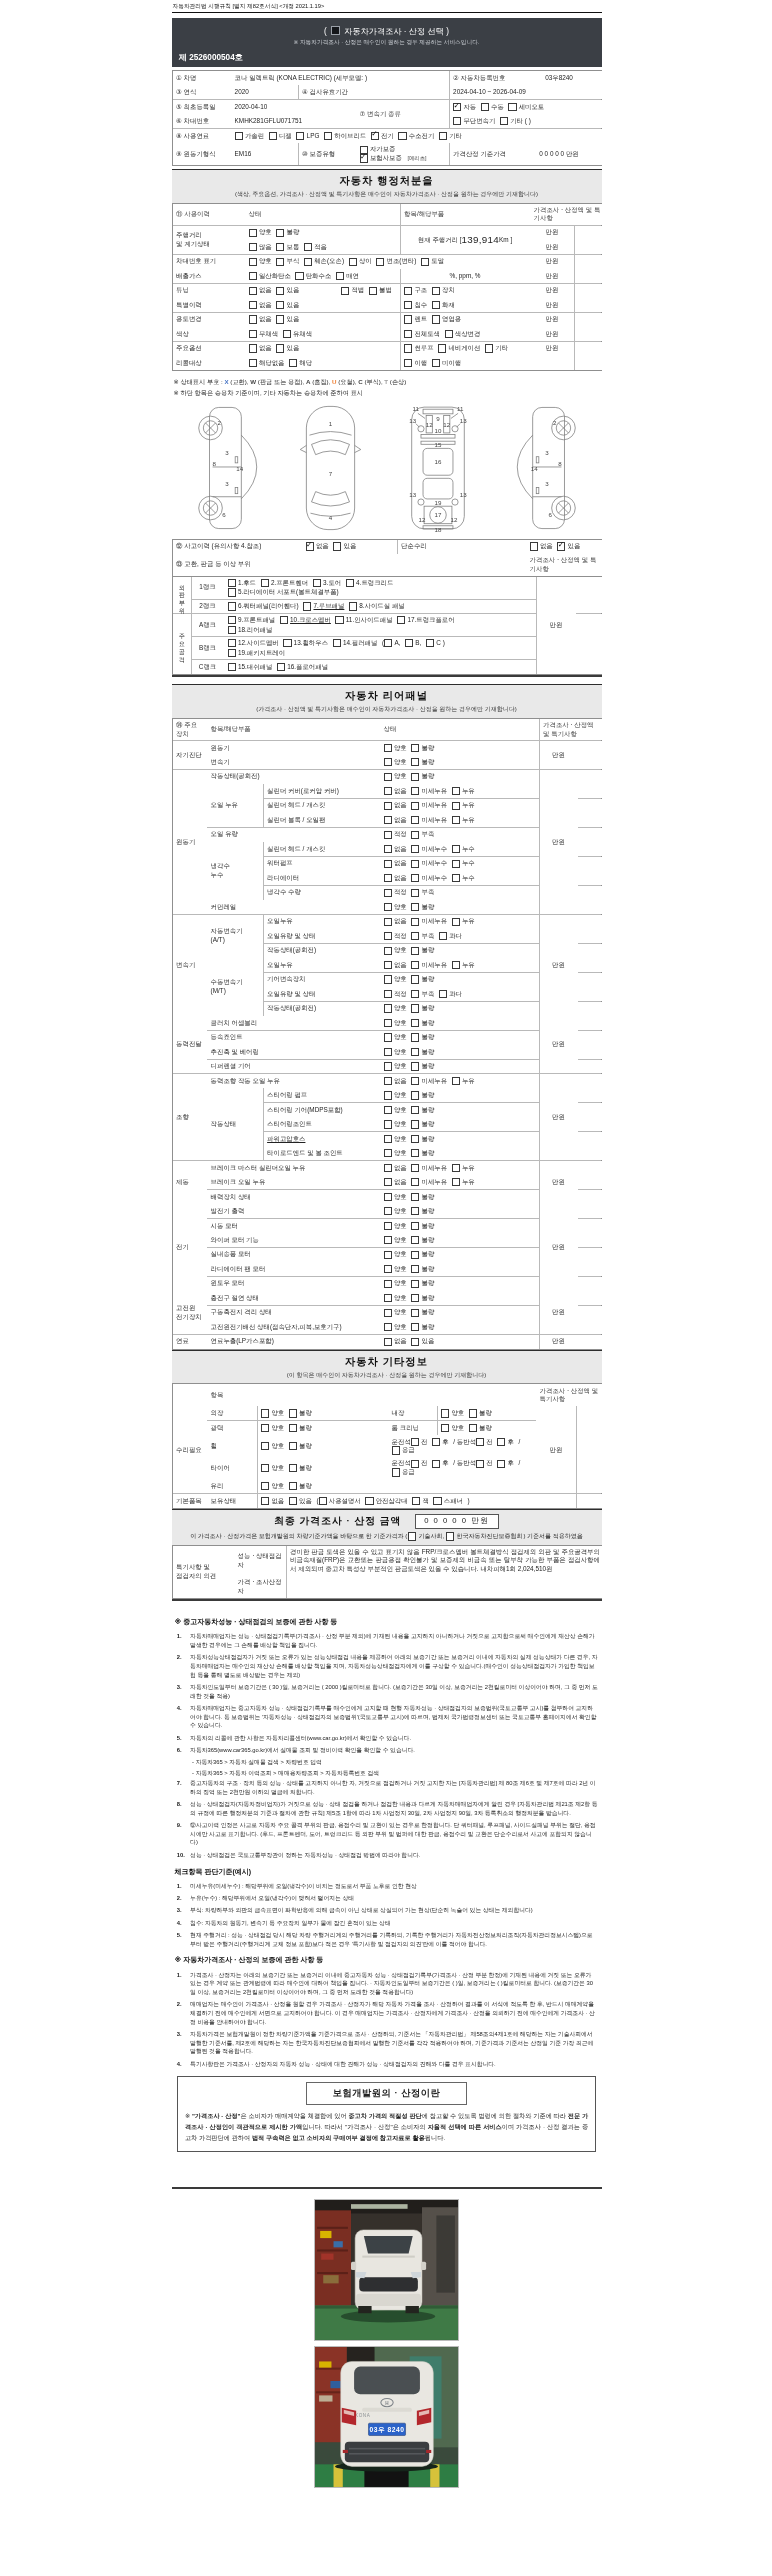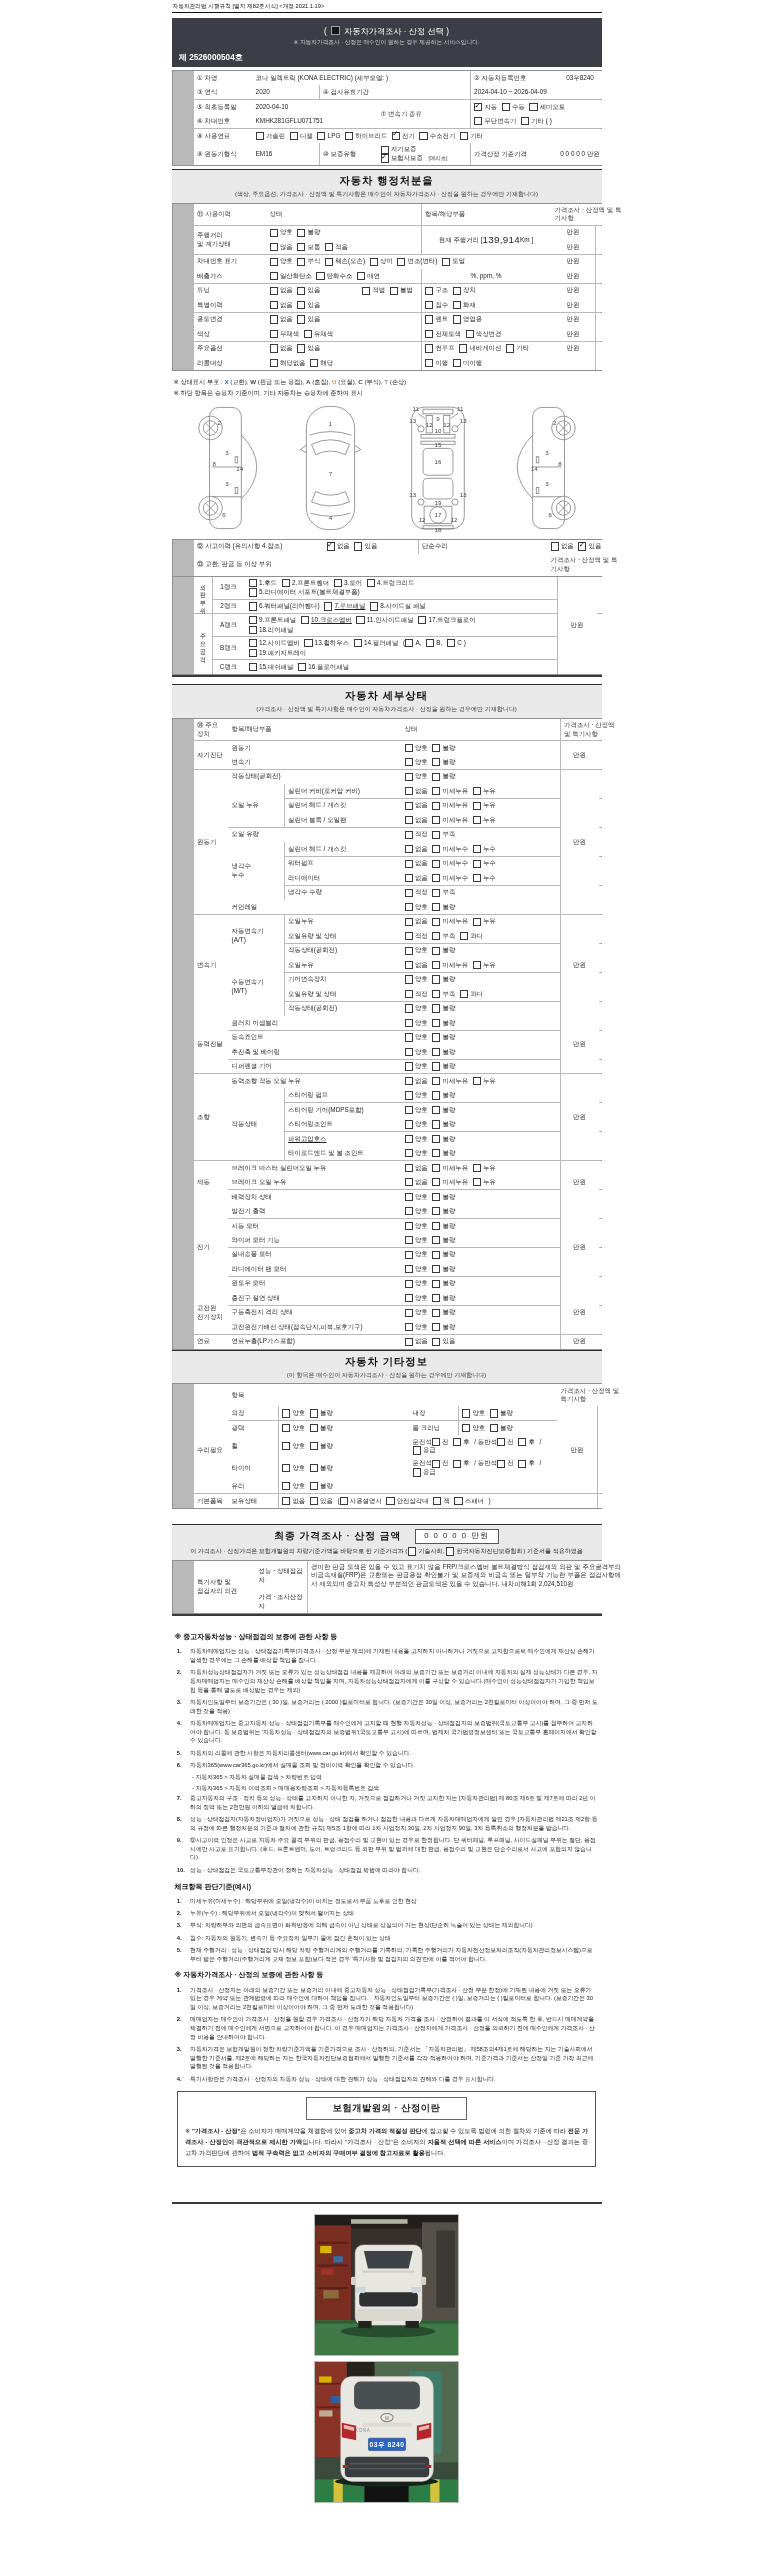--- a/index.html
+++ b/index.html
@@ -14,21 +14,21 @@
   .hdr .sub{text-align:center;font-size:8.2px;margin:1px 0;}
   .hdr .sq{display:inline-block;width:6.7px;height:6.7px;background:#14161a;border:0.5px solid #9aa0a8;vertical-align:-0.5px;margin:0 2.1px;}
   .hdr .note{text-align:center;font-size:5.7px;color:#cfd3d9;margin:1.5px 0 5.2px;}
   .hdr .docno{font-size:8.2px;font-weight:bold;text-align:left;}
   .gap6{height:3.1px;} .gap14{height:7.2px;}
   
   .band{border-top:1.5px solid #2d2d2d;background:#e9e9e9;text-align:center;padding:4.1px 0 3.6px;}
   .band h2{margin:0;font-size:10.3px;font-weight:bold;color:#111;letter-spacing:1px;}
   .band .sub{font-size:6px;color:#333;margin-top:2.1px;}
   
-  .gtab{display:grid;gap:0.5px;background:#b9b9b9;border:0.5px solid #8f8f8f;padding-left:21px;}
+  .gtab{display:grid;gap:0.5px;background:#b9b9b9;border:0.5px solid #8f8f8f;}
   .cell{background:#fff;padding:2.1px 3.6px;font-size:6.4px;display:flex;align-items:center;flex-wrap:wrap;min-height:9.8px;line-height:1.35;white-space:pre-line;}
   .k-h{color:#333;}
   .k-p{justify-content:center;}
   .k-c{justify-content:center;text-align:center;}
   .k-v span{writing-mode:vertical-rl;text-orientation:upright;letter-spacing:1.5px;font-size:6.2px;margin:0 auto;}
   .k-v{justify-content:center;}
   .cb{display:inline-flex;align-items:center;margin-right:4.6px;white-space:nowrap;}
   .bx{width:6.2px;height:6.2px;border:1px solid #3a3a3a;display:inline-block;margin-right:2.1px;position:relative;flex:none;background:#fff;}
   .bx.c::after{content:"✓";position:absolute;left:-0.5px;top:-3.6px;font-size:7.7px;font-weight:bold;color:#111;}
   .brk{flex-basis:100%;height:1px;}
@@ -39,21 +39,21 @@
   .just{display:block;text-align:justify;}
   
   .legend{font-size:6.2px;padding:4.1px 2.1px 1px;}
   .legend .row2{margin-top:2.1px;}
   .legend b{font-weight:bold;}
   
   .diagrams{display:flex;justify-content:center;gap:25px;padding:4.1px 0 5.2px;background:#fff;}
   .diagrams svg{display:block;}
   .endline{border-top:2.1px solid #3a3a3a;}
   
-  .fband{border-top:1.5px solid #2d2d2d;background:#e9e9e9;padding:4.1px 5.2px 3.6px;text-align:center;margin-top:15px;}
+  .fband{border-top:1.5px solid #2d2d2d;background:#e9e9e9;padding:4.1px 5.2px 3.6px;text-align:center;}
   .fband .l1{font-size:9.8px;font-weight:bold;letter-spacing:1px;color:#111;display:inline-block;vertical-align:middle;}
   .fband .pricebox{display:inline-block;border:0.8px solid #555;background:#fff;padding:1.5px 8.2px;font-size:7.7px;margin-left:11.3px;letter-spacing:1.5px;vertical-align:middle;}
   .fband .note{font-size:6px;color:#222;margin-top:3.1px;display:flex;justify-content:center;align-items:center;flex-wrap:wrap;}
   .fband .note .cb{margin:0 1px;}
   
   .notices{height:577px;overflow:hidden;padding:2.1px 3.1px 0;}
   .notices h3{font-size:7px;margin:7.2px 0 5.2px;font-weight:bold;color:#111;}
   .nitem{font-size:5.8px;line-height:1.5;margin:0 0 3.6px 2.1px;display:flex;}
   .nitem .num{flex:none;width:13.4px;font-weight:bold;}
   .nitem .txt{flex:1;}
@@ -535,21 +535,21 @@
           <span>15.대쉬패널</span>
         </span><span class="cb">
           <span class="bx"></span>
           <span>16.플로어패널</span>
         </span></div>
     </div>
   <div class="endline"></div>
 
   <div class="gap14"></div>
   <div class="band">
-    <h2>자동차 세부상태</h2>
+    <h2>자동차 리어패널</h2>
     <div class="sub">(가격조사 · 산정액 및 특기사항은 매수인이 자동차가격조사 · 산정을 원하는 경우에만 기재합니다)</div>
   </div>
   <div class="gtab" id="tab-detail" style="grid-template-columns: 34px 56px 116px 159px 38px 27px;">
       <div class="cell k-h" style="grid-area: 1 / 1 / span 1 / span 1;">⑭ 주요장치</div>
       <div class="cell k-h" style="grid-area: 1 / 2 / span 1 / span 2;">항목/해당부품</div>
       <div class="cell k-h" style="grid-area: 1 / 4 / span 1 / span 1;">상태</div>
       <div class="cell k-h" style="grid-area: 1 / 5 / span 1 / span 2;">가격조사 · 산정액 및 특기사항</div>
       <div class="cell k-l" style="grid-area: 2 / 1 / span 2 / span 1;">자기진단</div>
       <div class="cell k-t" style="grid-area: 2 / 2 / span 1 / span 2;">원동기</div>
       <div class="cell k-s" style="grid-area: 2 / 4 / span 1 / span 1;"><span class="cb">

